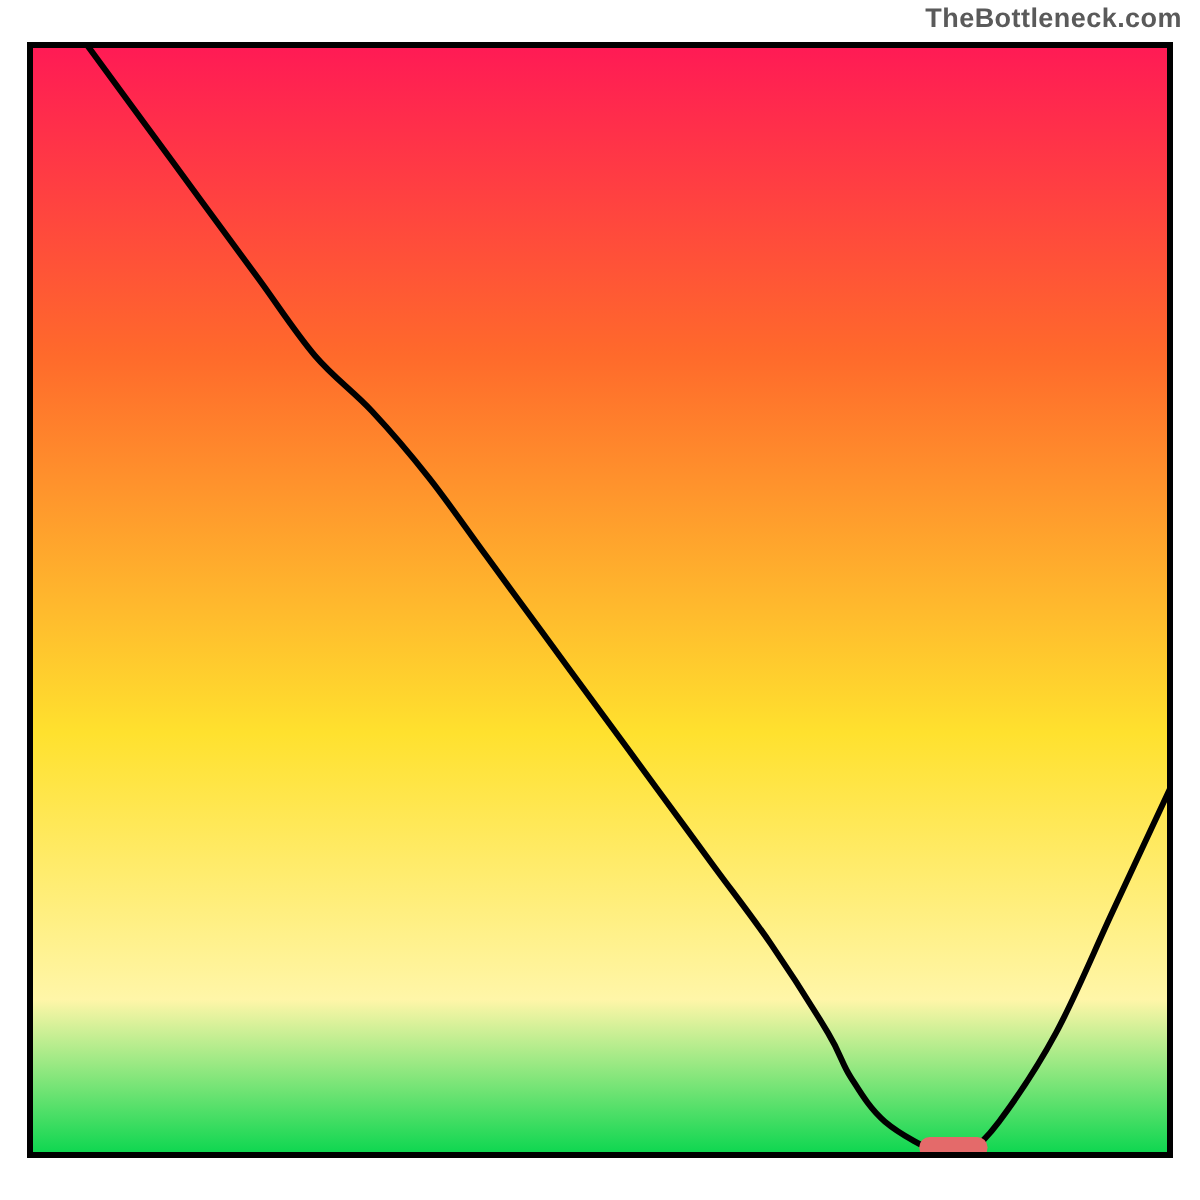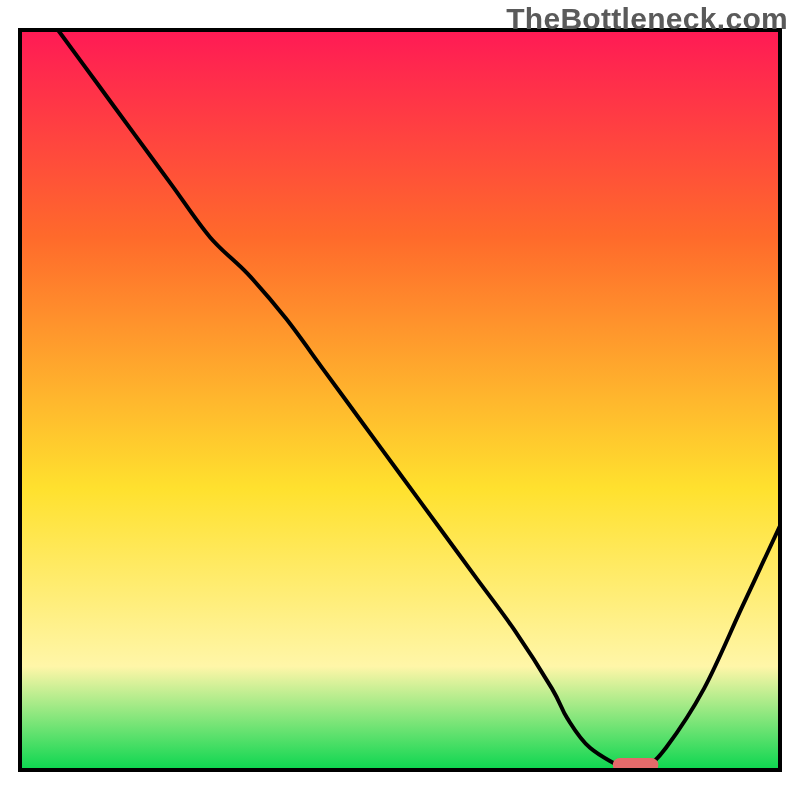--- a/index.html
+++ b/index.html
@@ -13,21 +13,21 @@
   }
   .chart-host {
     position: relative;
     width: 800px;
     height: 800px;
   }
   .watermark {
     position: absolute;
     top: 2px;
     right: 12px;
-    font-size: 30px;
+    font-size: 18px;
     font-weight: 600;
     color: #5a5a5a;
     letter-spacing: 0.3px;
   }
   svg {
     display: block;
   }
 </style>
 </head>
 <body>

